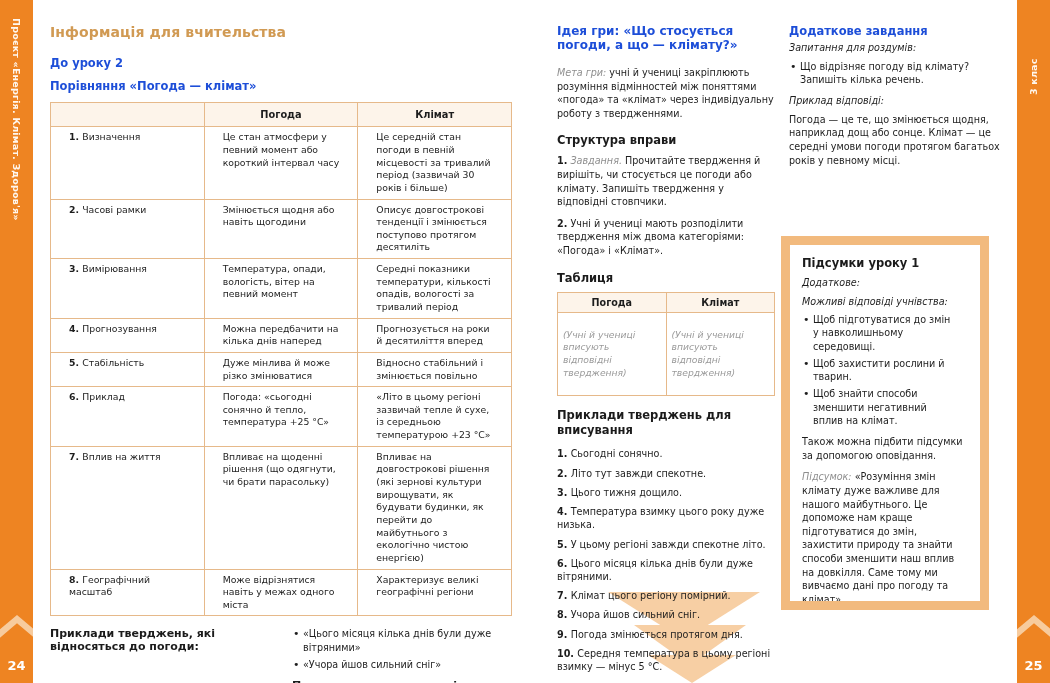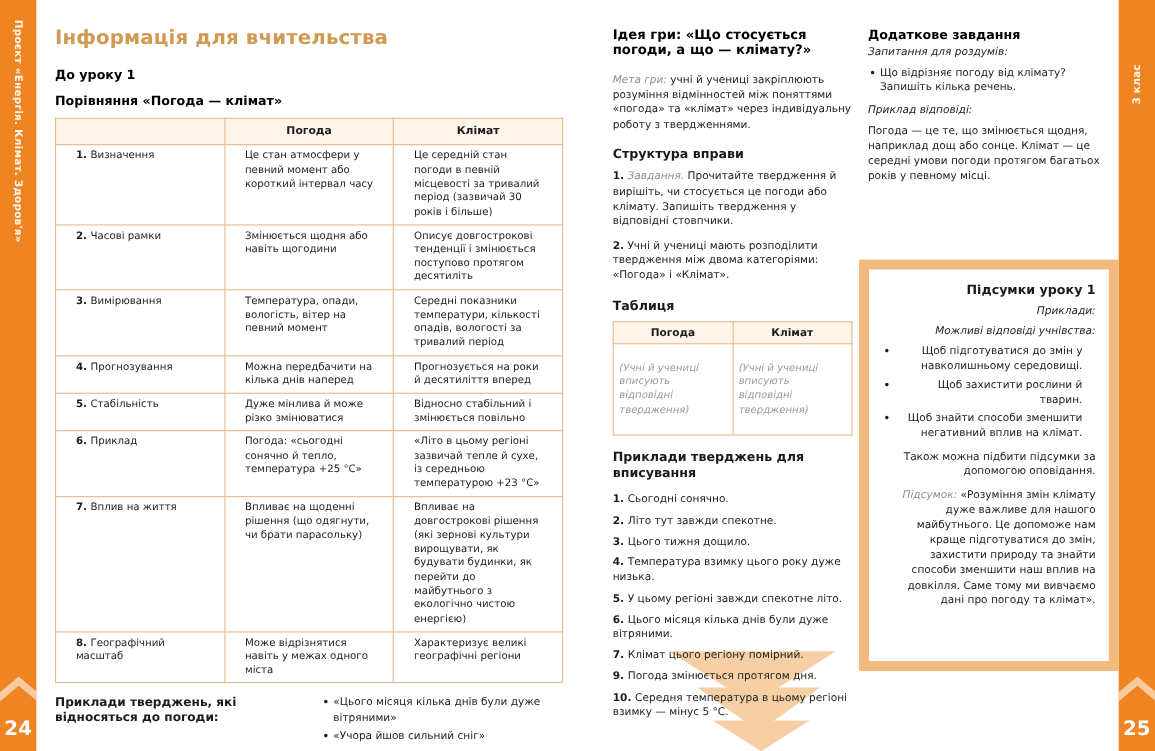--- a/index.html
+++ b/index.html
@@ -25,42 +25,42 @@
   }
   .sidetab.left .vtext {
     left: 22px; top: 18px; transform: rotate(90deg);
   }
   .sidetab.right .vtext {
     left: 11px; top: 95px; transform: rotate(-90deg);
   }
   .sidetab .pagenum {
     position: absolute; bottom: 10px; width: 100%;
     text-align: center; color: #ffffff;
-    font-size: 18px; font-weight: bold;
+    font-size: 13px; font-weight: bold;
   }
   .sidetab .chev {
     position: absolute; left: -4px; bottom: 42px; width: 42px; height: 26px;
     background: #f7cfa4;
     clip-path: polygon(0% 100%, 50% 32%, 100% 100%, 100% 68%, 50% 0%, 0% 68%);
     opacity: .95;
   }
 
   
   .sheet { position: absolute; left: 33px; top: 0; right: 33px; height: 683px; }
 
   .col-left  { position: absolute; left: 17px;  top: 24px; width: 462px; }
   .col-mid   { position: absolute; left: 524px; top: 24px; width: 218px; }
   .col-right { position: absolute; left: 756px; top: 24px; width: 228px; }
 
   
   h1.title {
-    color: #d19a53; font-size: 18px; font-weight: bold;
+    color: #d19a53; font-size: 14px; font-weight: bold;
     margin-bottom: 16px; letter-spacing: .1px;
   }
-  h2.hd { font-size: 11.5px; font-weight: bold; color: #000000; margin-bottom: 9px; }
+  h2.hd { font-size: 11.5px; font-weight: bold; color: #1d4ed8; margin-bottom: 9px; }
   h2.hd2 { font-size: 11.5px; font-weight: bold; color: #1b1b1b; margin: 13px 0 7px; }
   h3.sub { font-size: 11px; font-weight: bold; color: #1b1b1b; margin: 0 0 6px; }
   p.body { font-size: 9.6px; line-height: 1.42; color: #1d1d1d; margin-bottom: 8px; }
   p.body.tight { margin-bottom: 5px; }
   .ital { font-style: italic; color: #8e8e8e; }
   .bold { font-weight: bold; }
 
   ul.bul { list-style: none; margin: 0 12px 8px 0; }
   ul.bul li {
     position: relative; padding-left: 11px; font-size: 9.6px;
@@ -106,22 +106,22 @@
   }
   table.mini td {
     border: 1px solid #e6b98a; padding: 16px 5px;
     font-size: 9.2px; line-height: 1.38; vertical-align: top;
     font-style: italic; color: #9a9a9a;
   }
 
   
   .panel {
     position: absolute; left: 748px; top: 236px;
-    width: 236px; height: 374px;
-    background: #f2ba7e; padding: 9px; text-align: right;
+    width: 208px; height: 374px;
+    background: #f2ba7e; padding: 9px;
   }
   .panel-inner {
     background: #ffffff; width: 100%; height: 100%;
     padding: 11px 12px; overflow: hidden;
   }
   .panel-inner h3 {
     font-size: 11.5px; font-weight: bold; color: #1b1b1b; margin-bottom: 6px;
   }
 
   
@@ -148,21 +148,21 @@
     <div class="vtext">3 клас</div>
     <div class="chev"></div>
     <div class="pagenum">25</div>
   </div>
 
   <div class="sheet">
 
     <div class="col-left">
 
       <h1 class="title">Інформація для вчительства</h1>
-      <h2 class="hd">До уроку 1</h2>
+      <h2 class="hd">До уроку 2</h2>
       <h2 class="hd">Порівняння «Погода — клімат»</h2>
 
       <table class="cmp">
         <thead>
           <tr>
             <th class="blank"></th>
             <th>Погода</th>
             <th>Клімат</th>
           </tr>
         </thead>
@@ -269,39 +269,40 @@
 
       <h3 class="sub" style="font-size:11.5px; line-height:1.3; margin-bottom:9px;">Приклади тверджень для вписування</h3>
       <ol class="num" id="statements-list">
           <li><span class="n">1. </span>Сьогодні сонячно.</li>
           <li><span class="n">2. </span>Літо тут завжди спекотне.</li>
           <li><span class="n">3. </span>Цього тижня дощило.</li>
           <li><span class="n">4. </span>Температура взимку цього року дуже низька.</li>
           <li><span class="n">5. </span>У цьому регіоні завжди спекотне літо.</li>
           <li><span class="n">6. </span>Цього місяця кілька днів були дуже вітряними.</li>
           <li><span class="n">7. </span>Клімат цього регіону помірний.</li>
+          <li><span class="n">8. </span>Учора йшов сильний сніг.</li>
           <li><span class="n">9. </span>Погода змінюється протягом дня.</li>
           <li><span class="n">10. </span>Середня температура в цьому регіоні взимку — мінус 5 °C.</li>
         </ol>
     </div>
 
     <div class="col-right">
       <h2 class="hd" style="margin-bottom:3px;">Додаткове завдання</h2>
       <p class="body tight ital">Запитання для роздумів:</p>
       <ul class="bul" id="extra-bullets">
           <li>Що відрізняє погоду від клімату? Запишіть кілька речень.</li>
         </ul>
       <p class="body tight ital">Приклад відповіді:</p>
       <p class="body">Погода — це те, що змінюється щодня, наприклад дощ або сонце. Клімат — це середні умови погоди протягом багатьох років у певному місці.</p>
     </div>
 
     <div class="panel">
       <div class="panel-inner">
         <h3>Підсумки уроку 1</h3>
-        <p class="body tight ital">Приклади:</p>
+        <p class="body tight ital">Додаткове:</p>
         <p class="body tight ital">Можливі відповіді учнівства:</p>
         <ul class="bul" id="summary-answers">
             <li>Щоб підготуватися до змін у навколишньому середовищі.</li>
             <li>Щоб захистити рослини й тварин.</li>
             <li>Щоб знайти способи зменшити негативний вплив на клімат.</li>
           </ul>
         <p class="body">Також можна підбити підсумки за допомогою оповідання.</p>
         <p class="body">
           <span class="ital">Підсумок:</span>
           <span>«Розуміння змін клімату дуже важливе для нашого майбутнього. Це допоможе нам краще підготуватися до змін, захистити природу та знайти способи зменшити наш вплив на довкілля. Саме тому ми вивчаємо дані про погоду та клімат».</span>

